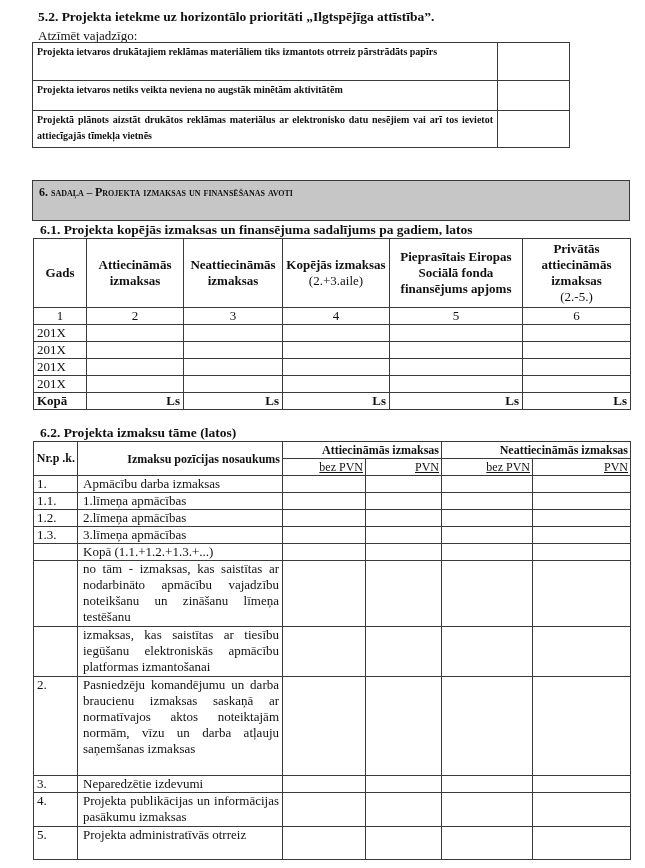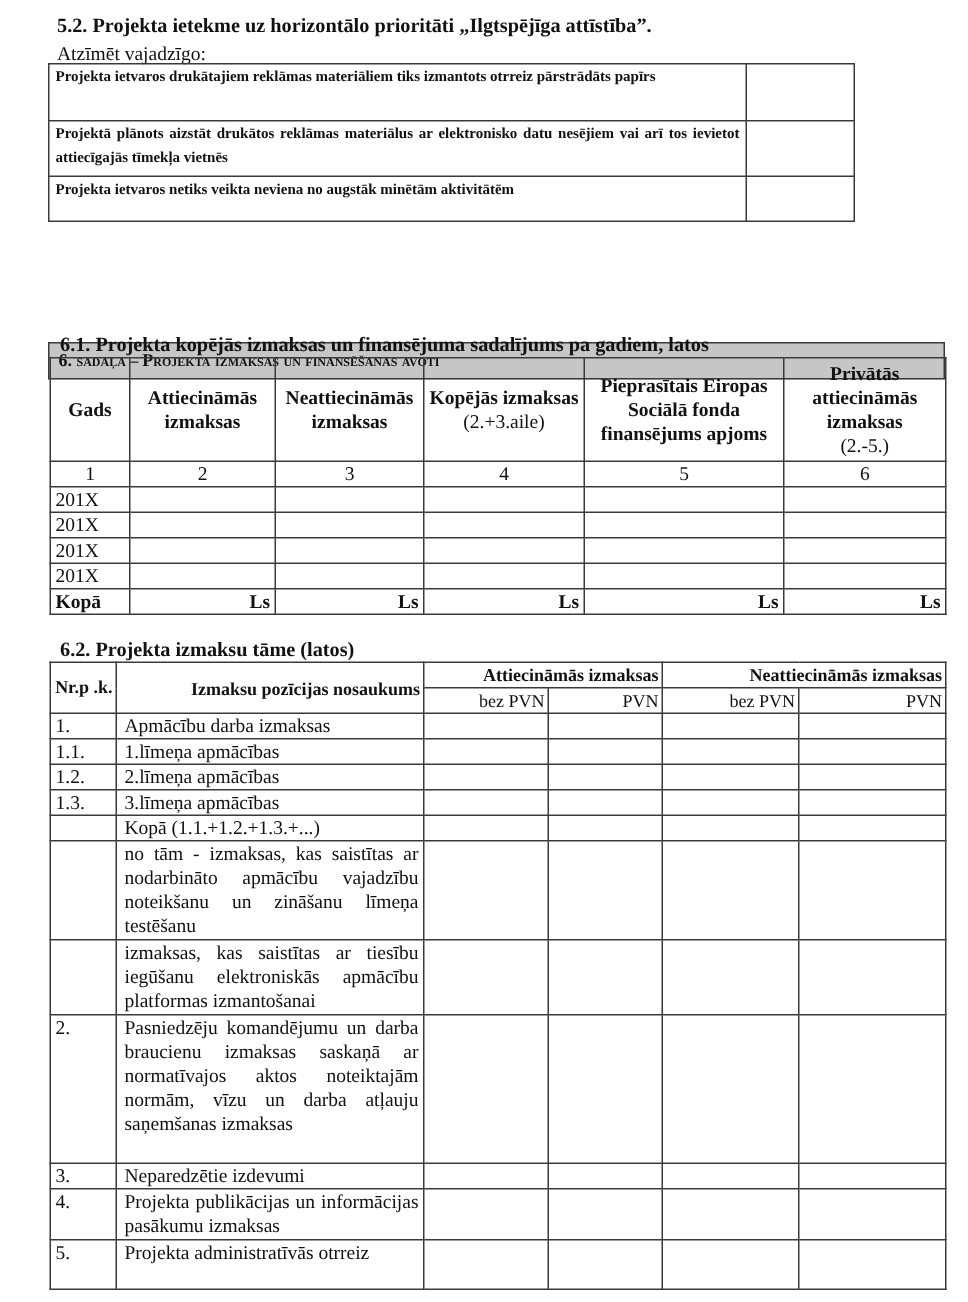--- a/index.html
+++ b/index.html
@@ -20,53 +20,53 @@
     font-weight: bold; font-size: 12px; padding: 4px 6px;
   }
   .sc { font-variant: small-caps; }
   .t61 th { font-weight: bold; text-align: center; vertical-align: middle; font-size: 13px; line-height: 16px; padding: 0 2px; }
   .t61 th .paren { font-weight: normal; }
   .t61 td { height: 16px; font-size: 13px; }
   .t61 td.c { text-align: center; }
   .t61 td.r { text-align: right; font-weight: bold; padding-left: 48px; }
   .t61 td.b { font-weight: bold; }
   .t62 th { font-weight: bold; text-align: right; vertical-align: middle; font-size: 12px; line-height: 16px; padding: 0 2px; }
-  .t62 th.sub { font-weight: normal; }
+  .t62 th.sub { font-weight: normal; text-decoration: underline; }
   .t62 td { font-size: 13px; }
   .t62 td.name { text-align: justify; text-align-last: left; padding: 0 3px 0 5px; }
   .t62 td.nr { padding-left: 3px; }
 </style>
 </head>
 <body>
 
 <div class="abs h-bold" style="left:38px;top:9px;text-align:right;">5.2. Projekta ietekme uz horizontālo prioritāti „Ilgtspējīga attīstība”.</div>
 <div class="abs subnote" style="left:38px;top:28px;text-align:center;">Atzīmēt vajadzīgo:</div>
 
 <table class="abs t52" style="left:32px;top:42px;width:537px;">
   <colgroup>
       <col style="width:465px">
       <col style="width:72px">
     </colgroup>
   <tbody>
       <tr style="height:38px">
     <td class="txt">Projekta ietvaros drukātajiem reklāmas materiāliem tiks izmantots otrreiz pārstrādāts papīrs</td>
     <td></td>
   </tr>
+  <tr style="height:30px">
+    <td class="txt">Projekta ietvaros netiks veikta neviena no augstāk minētām aktivitātēm</td>
+    <td></td>
+  </tr>
   <tr style="height:37px">
     <td class="txt">Projektā plānots aizstāt drukātos reklāmas materiālus ar elektronisko datu nesējiem vai arī tos ievietot attiecīgajās tīmekļa vietnēs</td>
     <td></td>
   </tr>
-  <tr style="height:30px">
-    <td class="txt">Projekta ietvaros netiks veikta neviena no augstāk minētām aktivitātēm</td>
-    <td></td>
-  </tr>
 </tbody>
   </table>
 
-<div class="abs sect-box" style="left:32px;top:180px;width:598px;height:25px;margin-top:48px;">
+<div class="abs sect-box" style="left:32px;top:180px;width:598px;height:41px;">
   <span>6. </span><span class="sc" style="font-size:11px;">sadaļa – </span><span class="sc">Projekta izmaksas un finansēšanas avoti</span>
 </div>
 
 <div class="abs h-bold" style="left:40px;top:222px;">6.1. Projekta kopējās izmaksas un finansējuma sadalījums pa gadiem, latos</div>
 
 <table class="abs t61" style="left:33px;top:238px;width:597px;">
   <colgroup>
     <col style="width:53px">
       <col style="width:97px">
       <col style="width:99px">

